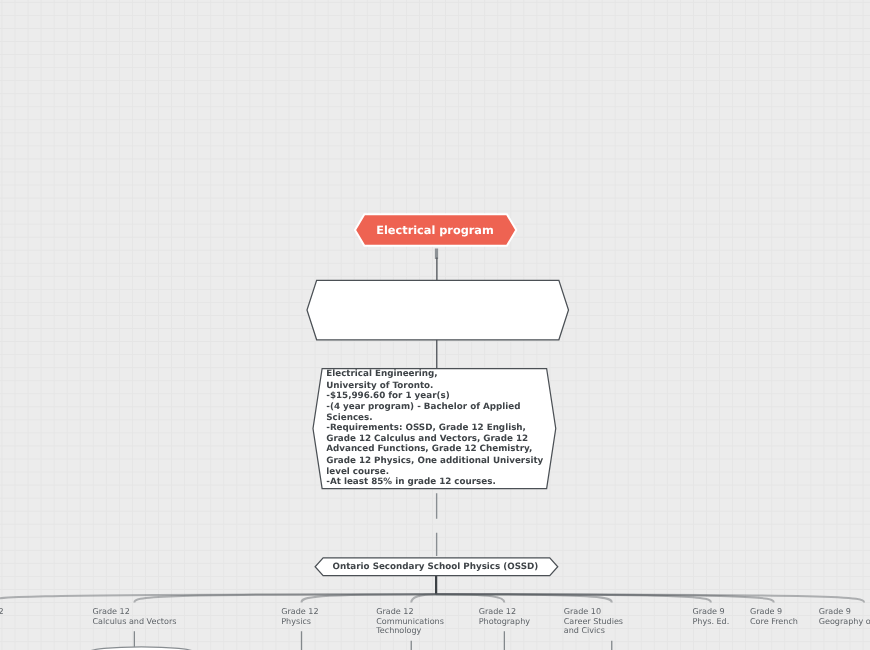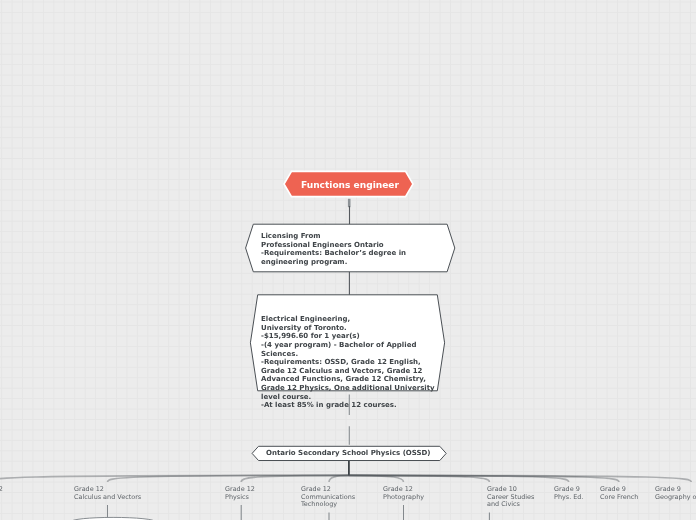--- a/index.html
+++ b/index.html
@@ -55,28 +55,24 @@
   </svg>
 
   <svg class="layer" id="nodes" viewBox="0 0 696 520" xmlns="http://www.w3.org/2000/svg">
     <path id="hex-root" d="M291.5 171.4 L405.5 171.4 L413 184 L405.5 196.6 L291.5 196.6 L284 184 Z" fill="#ee6352" stroke="#ffffff" stroke-width="1.6"></path>
     <path id="hex-lic" d="M253.3 224.2 L447.1 224.2 L454.8 248 L447.1 271.8 L253.3 271.8 L245.6 248 Z" fill="#ffffff" stroke="#4b5055" stroke-width="1"></path>
     <path id="hex-prog" d="M257.7 294.8 L437.3 294.8 L444.6 342.8 L437.3 390.8 L257.7 390.8 L250.4 342.8 Z" fill="#ffffff" stroke="#4b5055" stroke-width="1"></path>
     <path id="hex-ossd" d="M258.5 446.3 L439.8 446.3 L446.2 453.4 L439.8 460.5 L258.5 460.5 L252.1 453.4 Z" fill="#ffffff" stroke="#4b5055" stroke-width="1"></path>
     <path id="leaf-calc" d="M70.9 521.7 A42.2 4.3 0 0 1 155.3 521.7 L155.3 534 L70.9 534 Z" fill="#ffffff" stroke="#888d91" stroke-width="1"></path>
   </svg>
 
-  <div class="nodetext" id="t-root" style="left:300.9px;top:180.2px;font-size:9.05px;color:#ffffff;line-height:10px;">Functions engineer</div>
+  <div class="nodetext" id="t-root" style="left:300.9px;top:180.2px;font-size:9.05px;color:#ffffff;line-height:10px;">Electrical program</div>
 
-  <div class="nodetext" id="t-lic" style="left:260.9px;top:232.1px;">Licensing From
-Professional Engineers Ontario
--Requirements: Bachelor’s degree in
-engineering program.</div>
 
-  <div class="nodetext" id="t-prog" style="left:261.2px;top:295.3px;margin-top:20px;">Electrical Engineering,
+  <div class="nodetext" id="t-prog" style="left:261.2px;top:295.3px;">Electrical Engineering,
 University of Toronto.
 -$15,996.60 for 1 year(s)
 -(4 year program) - Bachelor of Applied
 Sciences.
 -Requirements: OSSD, Grade 12 English,
 Grade 12 Calculus and Vectors, Grade 12
 Advanced Functions, Grade 12 Chemistry,
 Grade 12 Physics, One additional University
 level course.
 -At least 85% in grade 12 courses.</div>
@@ -88,21 +84,21 @@
 English</div>
       <div class="courselabel" style="left: 74px; top: 486px;">Grade 12
 Calculus and Vectors</div>
       <div class="courselabel" style="left: 224.9px; top: 486px;">Grade 12
 Physics</div>
       <div class="courselabel" style="left: 301.1px; top: 486px;">Grade 12
 Communications
 Technology</div>
       <div class="courselabel" style="left: 382.8px; top: 486px;">Grade 12
 Photography</div>
-      <div class="courselabel" style="left: 487px; top: 486px;">Grade 10
+      <div class="courselabel" style="left: 451px; top: 486px;">Grade 10
 Career Studies
 and Civics</div>
       <div class="courselabel" style="left: 553.8px; top: 486px;">Grade 9
 Phys. Ed.</div>
       <div class="courselabel" style="left: 599.5px; top: 486px;">Grade 9
 Core French</div>
       <div class="courselabel" style="left: 655.3px; top: 486px;">Grade 9
 Geography of Canada</div>
     </div>
 </div>

